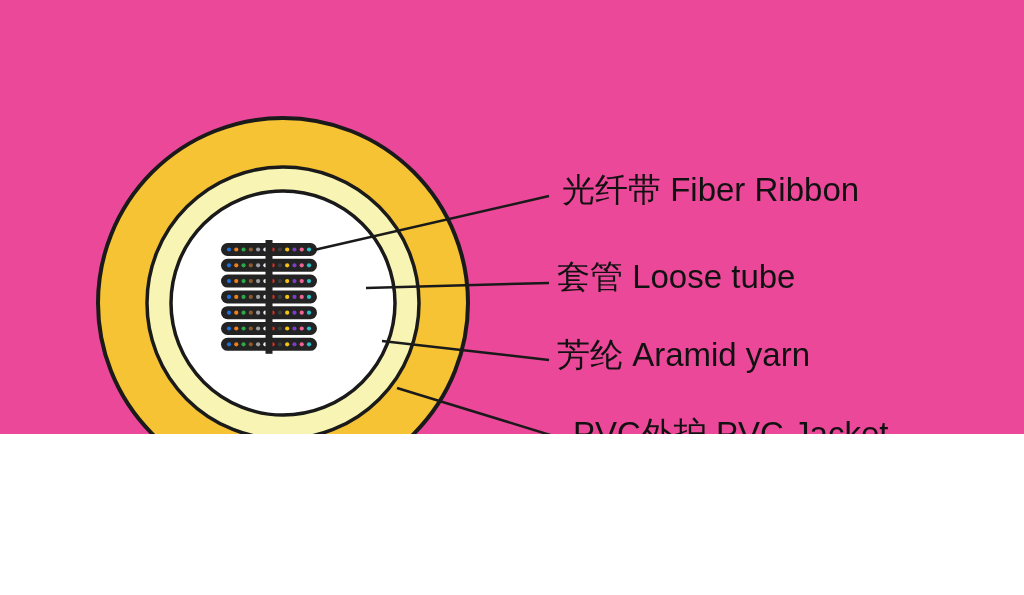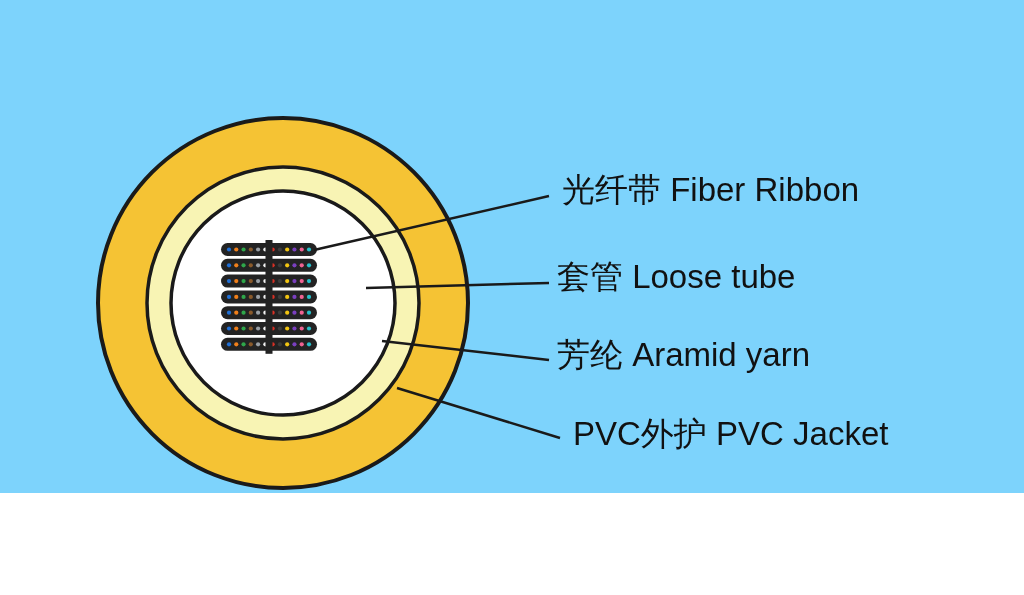--- a/index.html
+++ b/index.html
@@ -4,22 +4,22 @@
 <style>
   html, body {
     margin: 0;
     padding: 0;
     background: #ffffff;
     font-family: "Liberation Sans", "DejaVu Sans", sans-serif;
   }
   #stage {
     position: relative;
     width: 1024px;
-    height: 493px;
-    background: #7dd3fc;
+    height: 434px;
+    background: #ec4899;
     overflow: hidden;
   }
   svg { display: block; }
   .label-text {
     font-family: "Liberation Sans", "DejaVu Sans", sans-serif;
     font-size: 33px;
     fill: #111111;
   }
 </style>
 </head>

